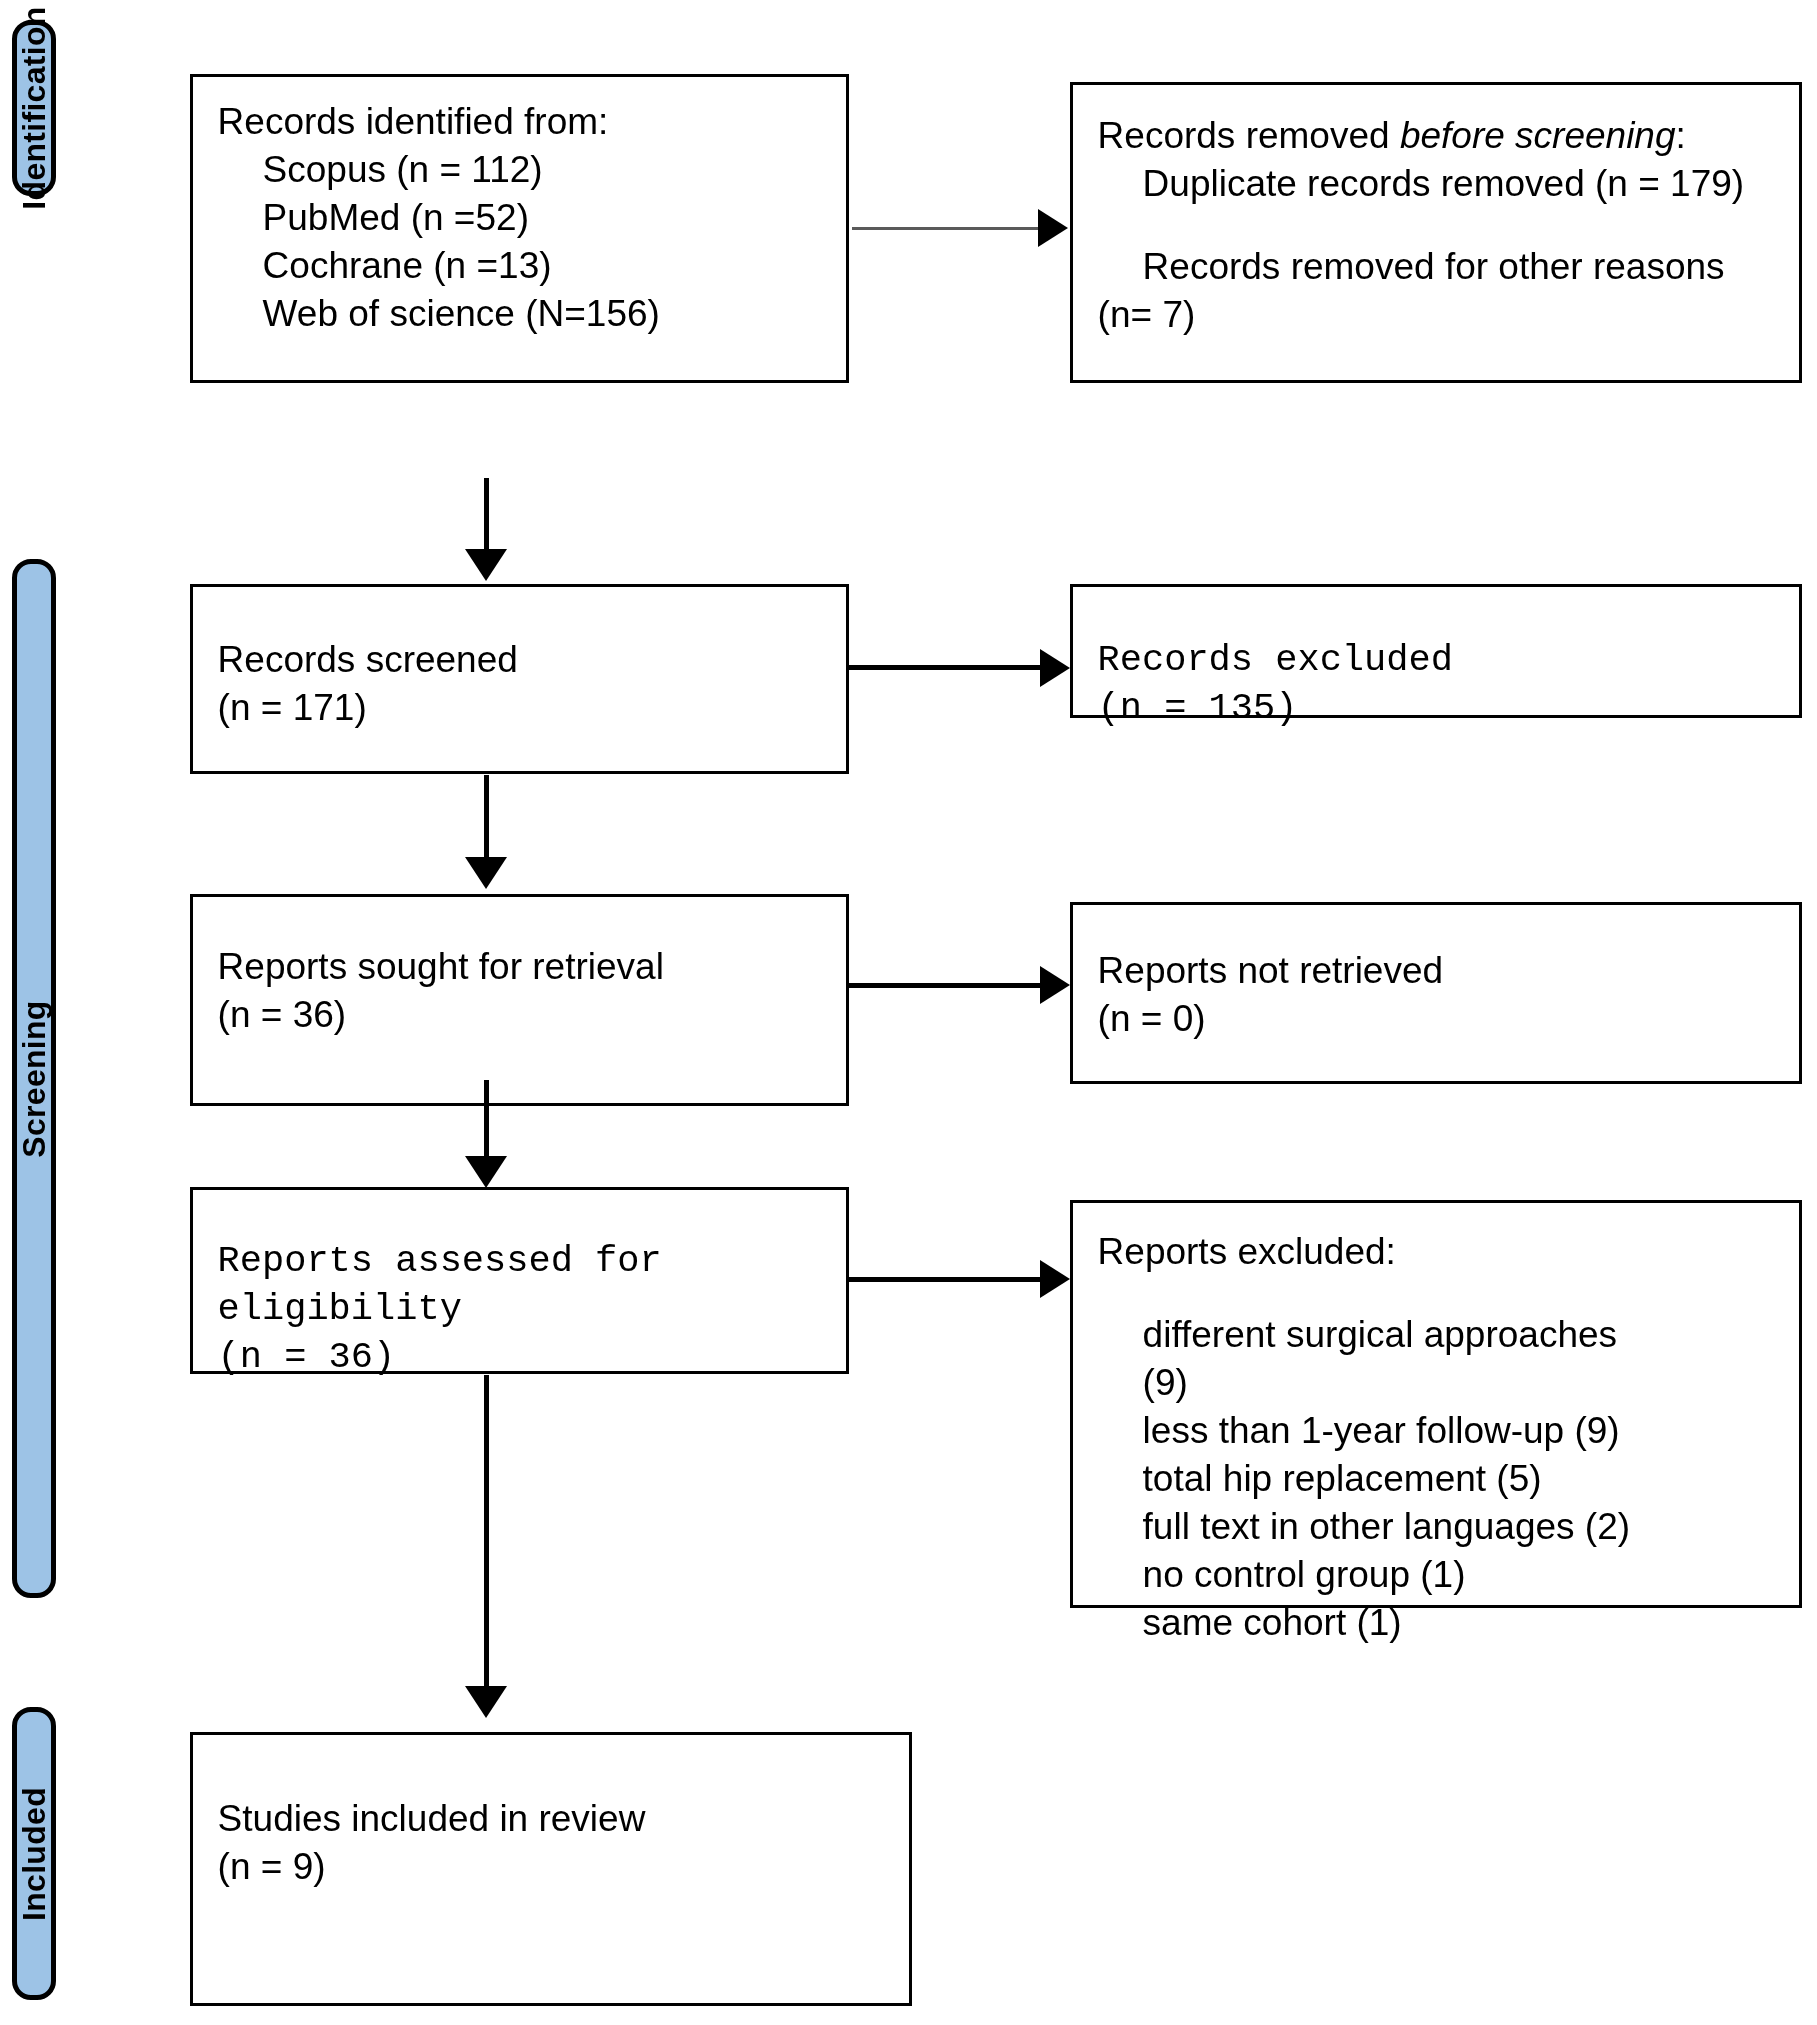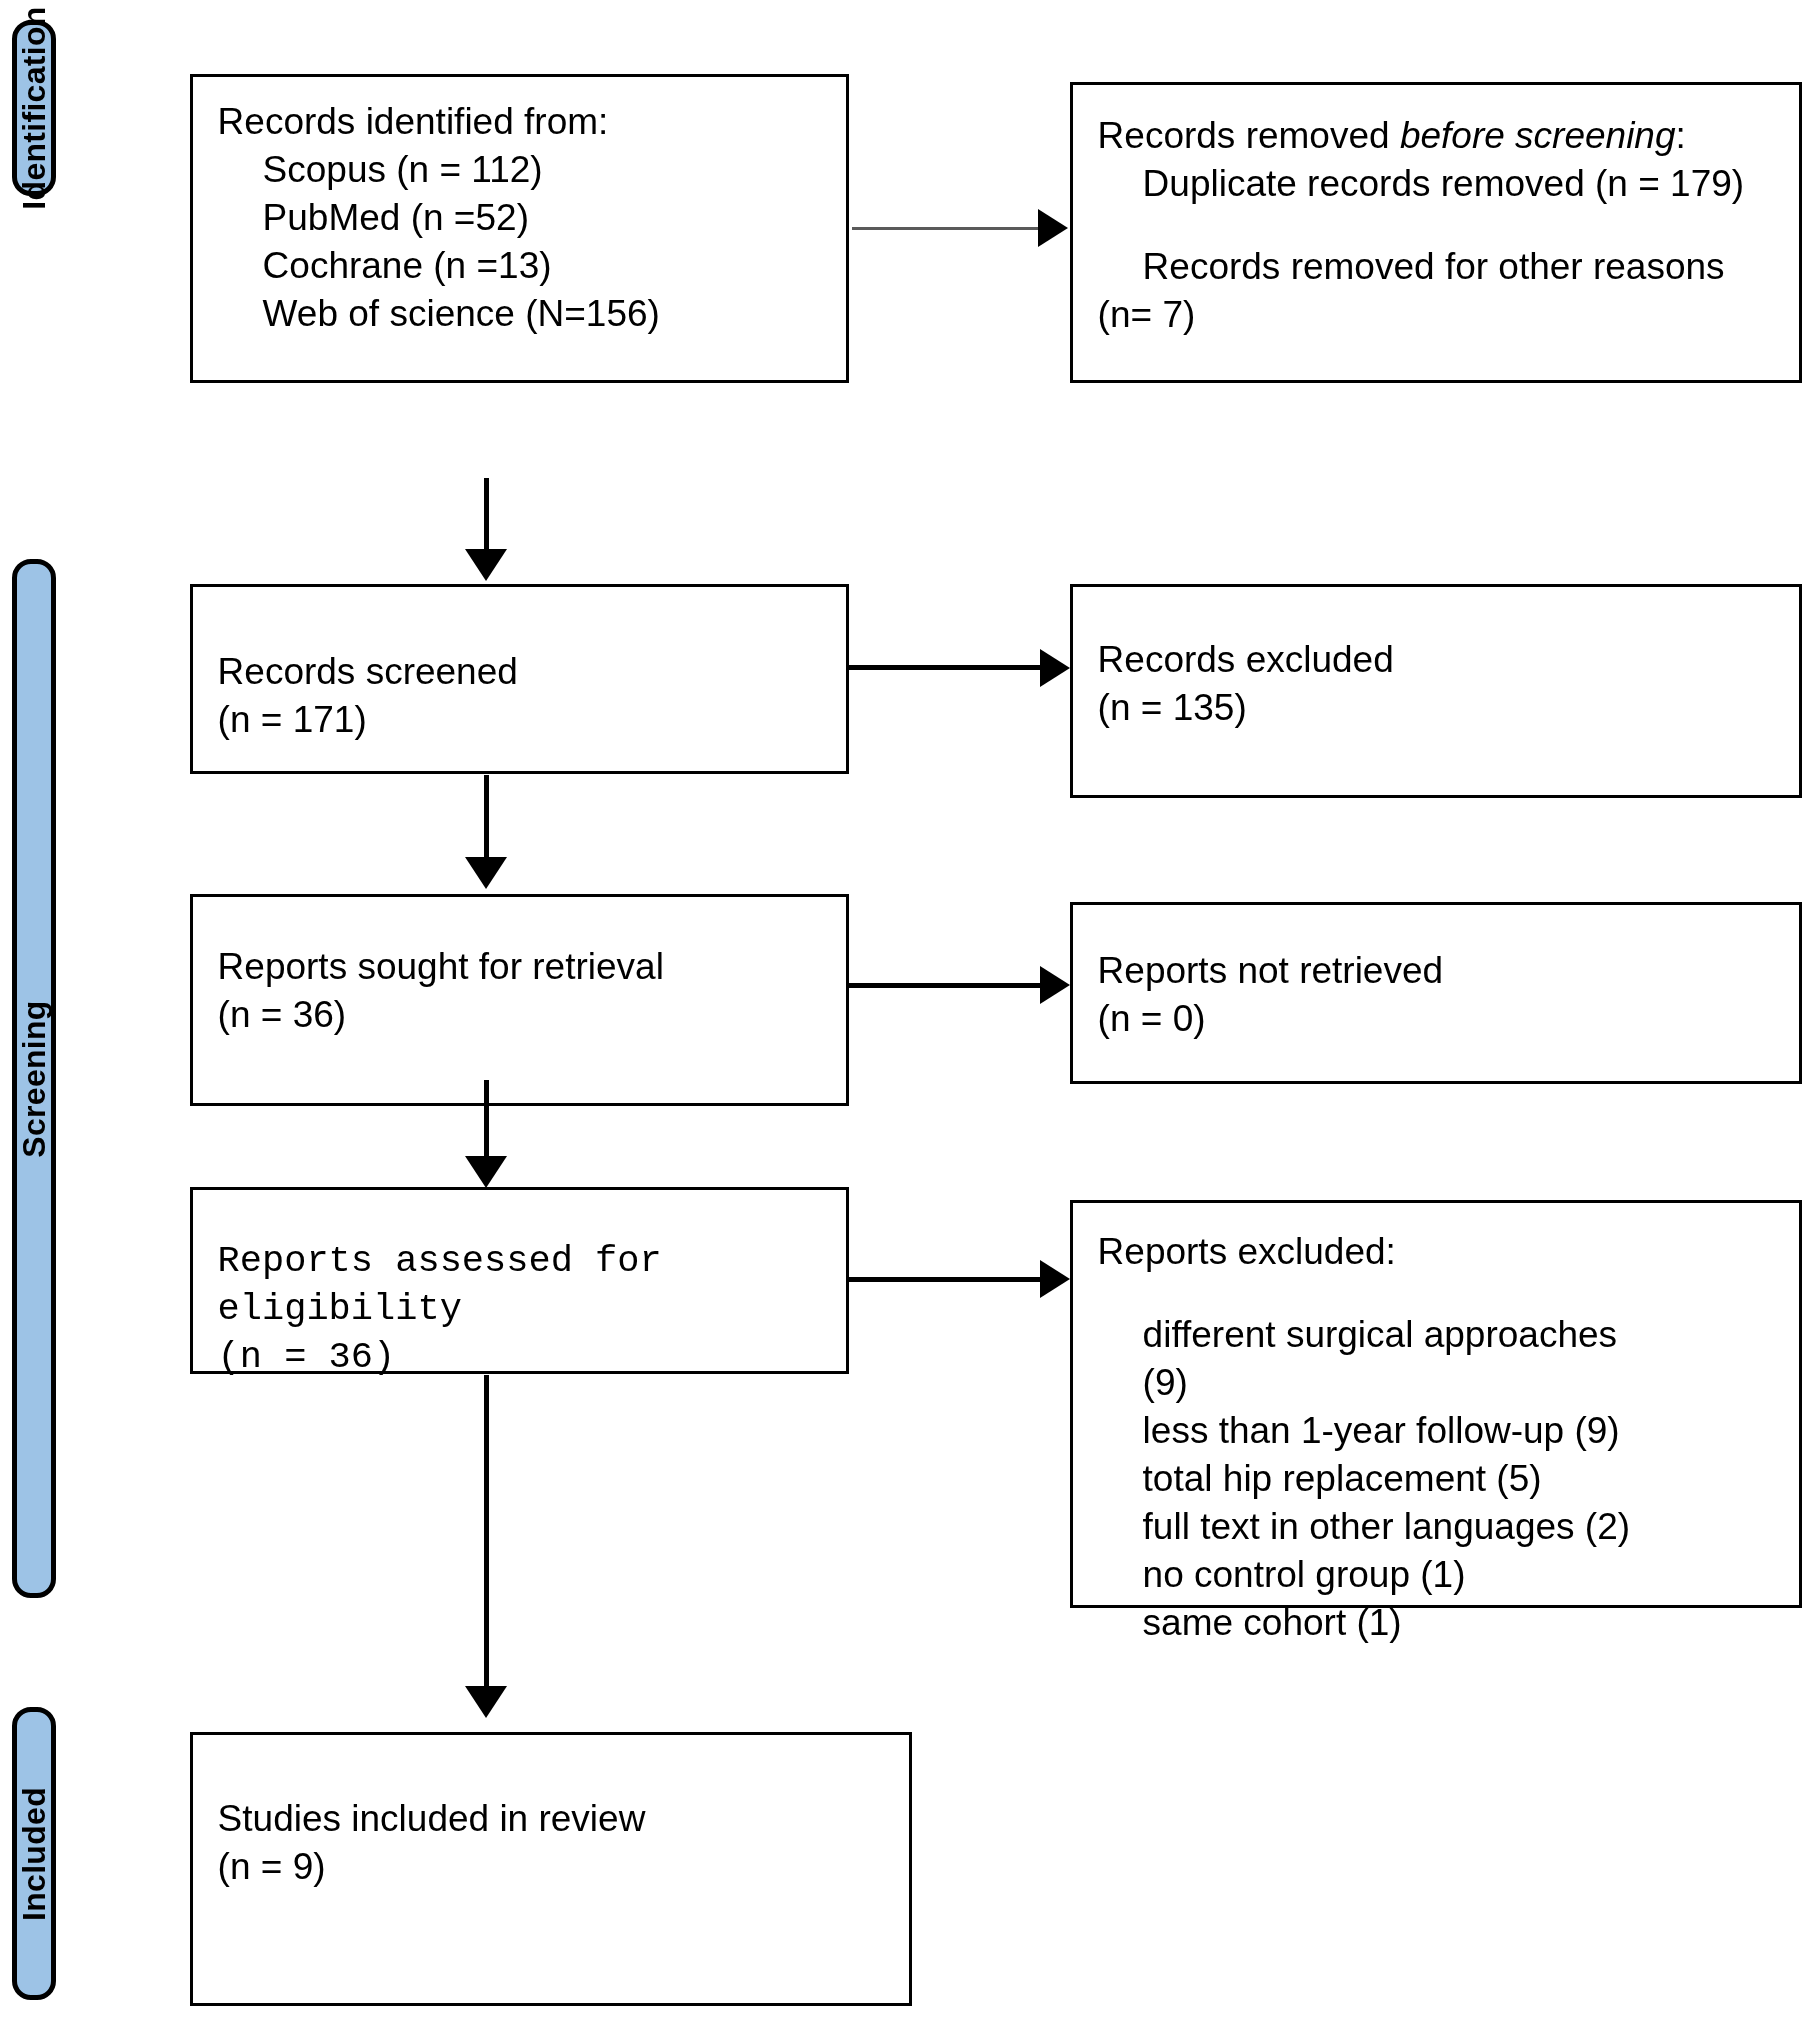--- a/index.html
+++ b/index.html
@@ -125,27 +125,27 @@
     </div>
   </div>
 
   <div class="h-line thin" style="left:852px; top:227px; width:187px;"></div>
   <div class="h-head" style="left:1038px; top:209px;"></div>
 
   <div class="v-line" style="left:484px; top:478px; width:5px; height:73px;"></div>
   <div class="v-head" style="left:465px; top:549px;"></div>
 
   <div class="box" style="left:190px; top:584px; width:659px; height:190px;">
-    <div class="box-text" style="top:49px;margin-top:12px;">
+    <div class="box-text" style="top:49px;">
       <div>Records screened</div>
       <div>(n = 171)</div>
     </div>
   </div>
 
-  <div class="box" style="left:1070px; top:584px; width:732px; height:214px;">
+  <div class="box" style="left:1070px; top:584px; width:732px; height:134px;font-family:Liberation Mono, monospace;">
     <div class="box-text" style="top:49px;">
       <div>Records excluded</div>
       <div>(n = 135)</div>
     </div>
   </div>
 
   <div class="h-line" style="left:849px; top:665px; width:193px;"></div>
   <div class="h-head" style="left:1040px; top:649px;"></div>
 
   <div class="v-line" style="left:484px; top:775px; width:5px; height:84px;"></div>

